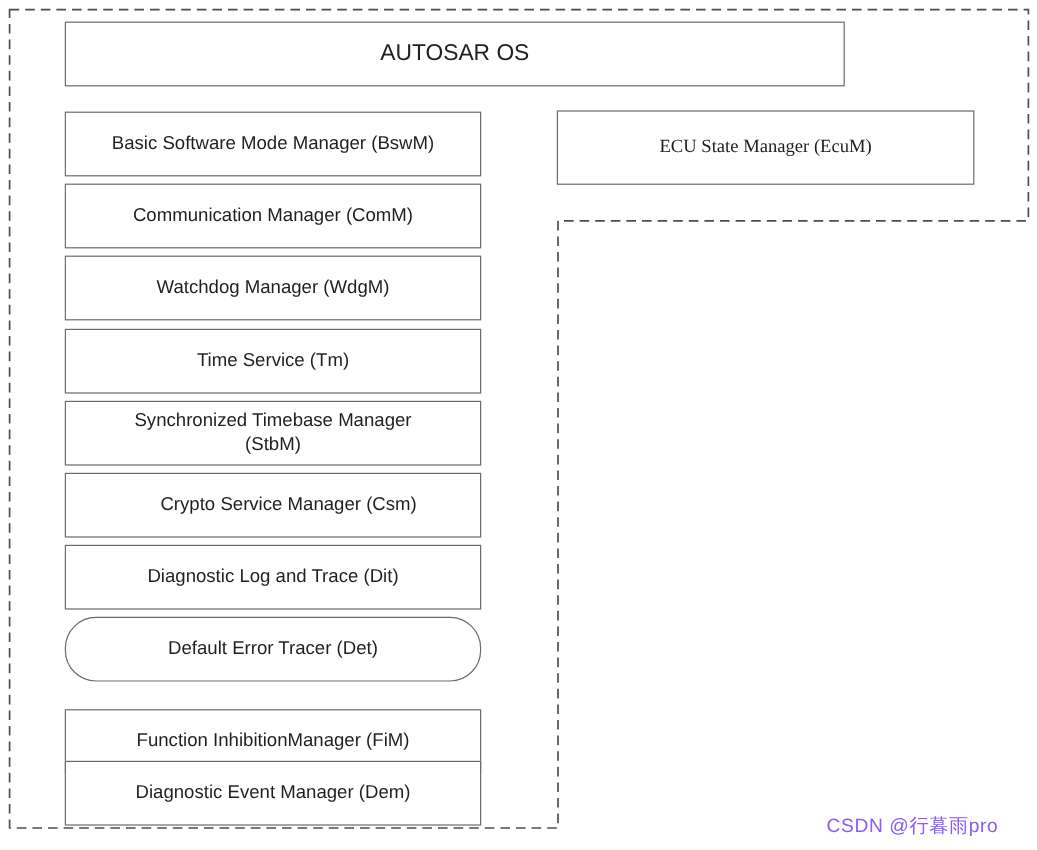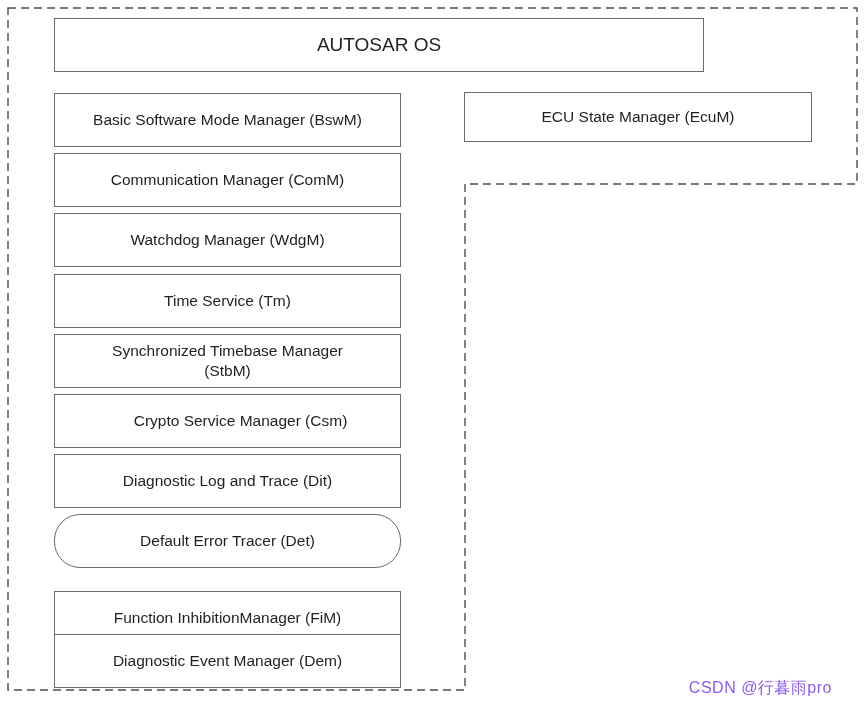--- a/index.html
+++ b/index.html
@@ -47,21 +47,22 @@
   }
   .left-col {
     left: 54px;
     width: 347px;
     height: 54px;
   }
   .right-box {
     left: 464px;
     top: 92px;
     width: 348px;
-    height: 50px;
+    height: 62px;
+    font-family: Liberation Serif, serif;
   }
   .m0 { top: 93px; }
   .m1 { top: 153px; }
   .m2 { top: 213px; }
   .m3 { top: 274px; }
   .m4 { top: 334px; }
   .m5 { top: 394px; padding-left: 36px; }
   .m6 { top: 454px; }
   .m7 { top: 514px; border-radius: 26px; }
   .m8 { top: 591px; }

